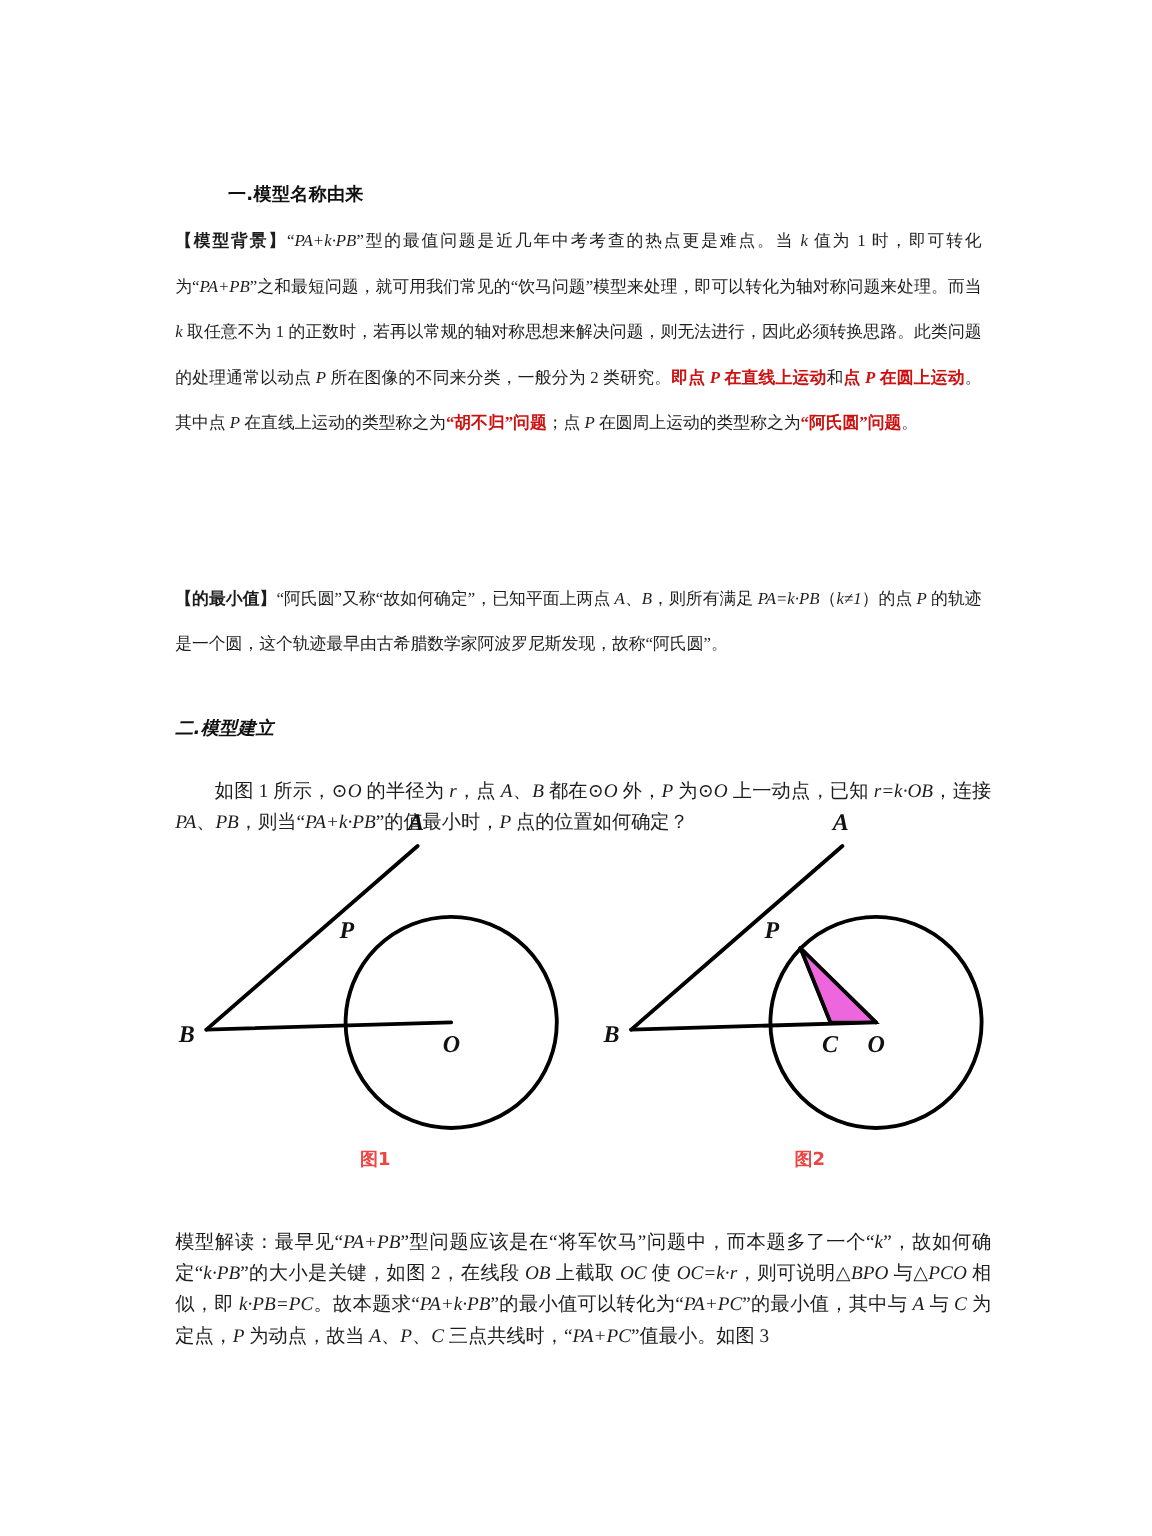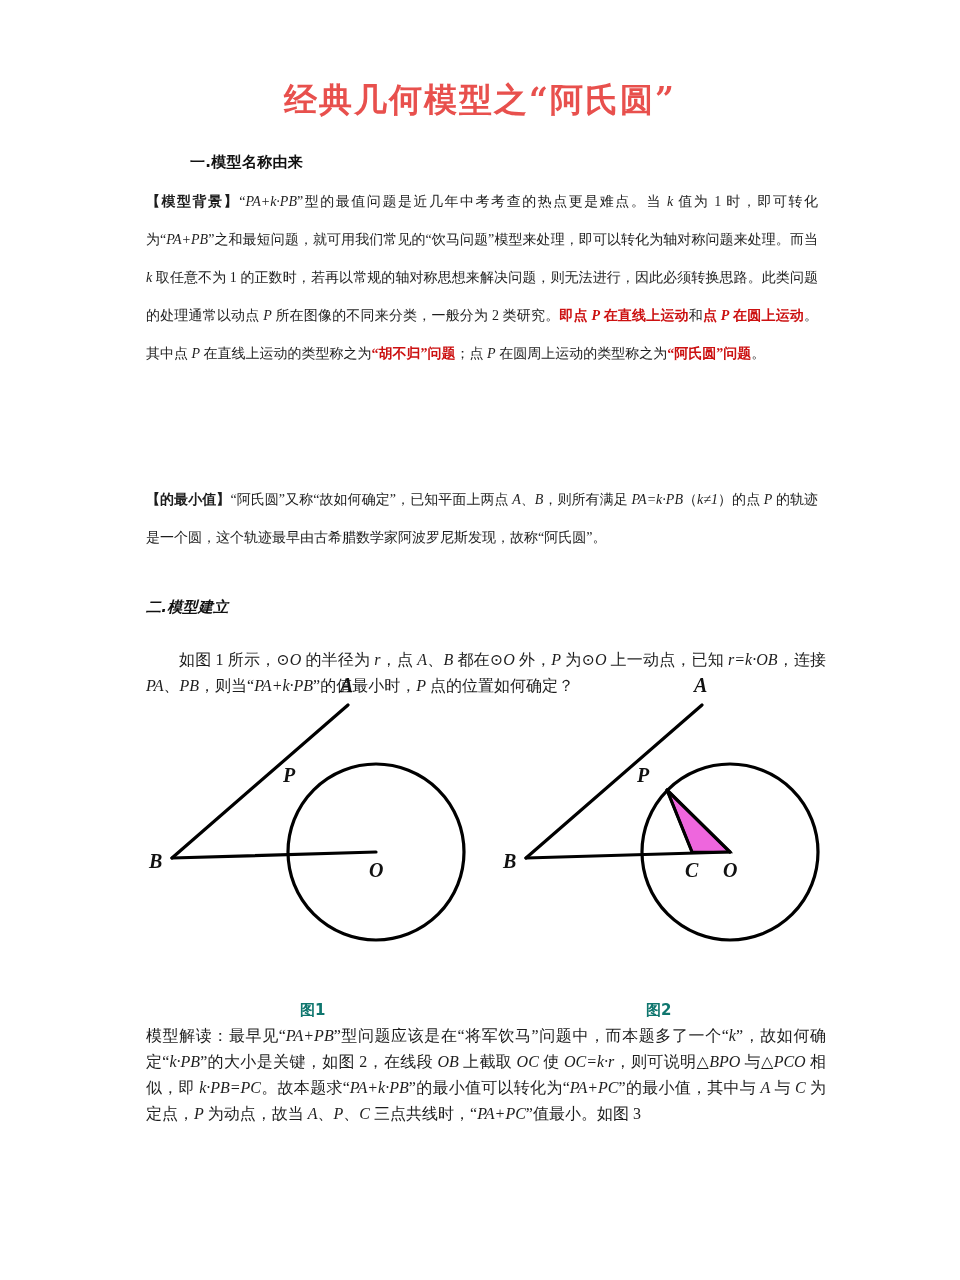--- a/index.html
+++ b/index.html
@@ -91,44 +91,42 @@
     top: 672px;
     left: 140px;
     width: 700px;
     height: 310px;
   }
   .fig-caption {
     position: absolute;
     font-family: "DejaVu Sans", "Liberation Sans", sans-serif;
     font-size: 15px;
     font-weight: bold;
-    color: #0f766e;
-    margin-top: 44px;
+    color: #ef4444;
   }
   #cap-1 { top: 285px; left: 160px; }
-  #cap-2 { top: 285px; left: 506px; }
+  #cap-2 { top: 285px; left: 522px; }
 
   svg { display: block; }
   .geo-line   { stroke: #000000; stroke-width: 3.2; stroke-linecap: round; }
   .geo-circle { stroke: #000000; stroke-width: 3.2; fill: none; }
   .geo-tri    { stroke: #000000; stroke-width: 2.6; }
   .pt-label {
     font-family: "Liberation Serif", "DejaVu Serif", serif;
     font-style: italic;
     font-weight: bold;
     font-size: 20px;
     fill: #111111;
   }
 </style>
 </head>
 <body>
 
 <div class="page">
 
-  <div class="doc-title">经典几何模型之“阿氏圆”</div>
 
   <div class="section-head" id="head-1">一.模型名称由来</div>
 
   <div class="para-loose" id="para-background">
     <span class="lbl">【模型背景】</span><span>“</span><span class="mi">PA+k·PB</span><span>”型的最值问题是近几年中考考查的热点更是难点。当 </span><span class="mi">k</span><span> 值为 1 时，即可转化为“</span><span class="mi">PA+PB</span><span>”之和最短问题，就可用我们常见的“饮马问题”模型来处理，即可以转化为轴对称问题来处理。而当 </span><span class="mi">k</span><span> 取任意不为 1 的正数时，若再以常规的轴对称思想来解决问题，则无法进行，因此必须转换思路。此类问题的处理通常以动点 </span><span class="mi">P</span><span> 所在图像的不同来分类，一般分为 2 类研究。</span><span class="red-strong">即点 </span><span class="red-strong mi">P</span><span class="red-strong"> 在直线上运动</span><span>和</span><span class="red-strong">点 </span><span class="red-strong mi">P</span><span class="red-strong"> 在圆上运动</span><span>。其中点 </span><span class="mi">P</span><span> 在直线上运动的类型称之为</span><span class="red-strong">“胡不归”问题</span><span>；点 </span><span class="mi">P</span><span> 在圆周上运动的类型称之为</span><span class="red-strong">“阿氏圆”问题</span><span>。</span>
   </div>
 
   <div class="para-loose" id="para-origin">
     <span class="lbl">【的最小值】</span><span>“阿氏圆”又称“故如何确定”，已知平面上两点 </span><span class="mi">A</span><span>、</span><span class="mi">B</span><span>，则所有满足 </span><span class="mi">PA=k·PB</span><span>（</span><span class="mi">k≠1</span><span>）的点 </span><span class="mi">P</span><span> 的轨迹是一个圆，这个轨迹最早由古希腊数学家阿波罗尼斯发现，故称“阿氏圆”。</span>
   </div>

